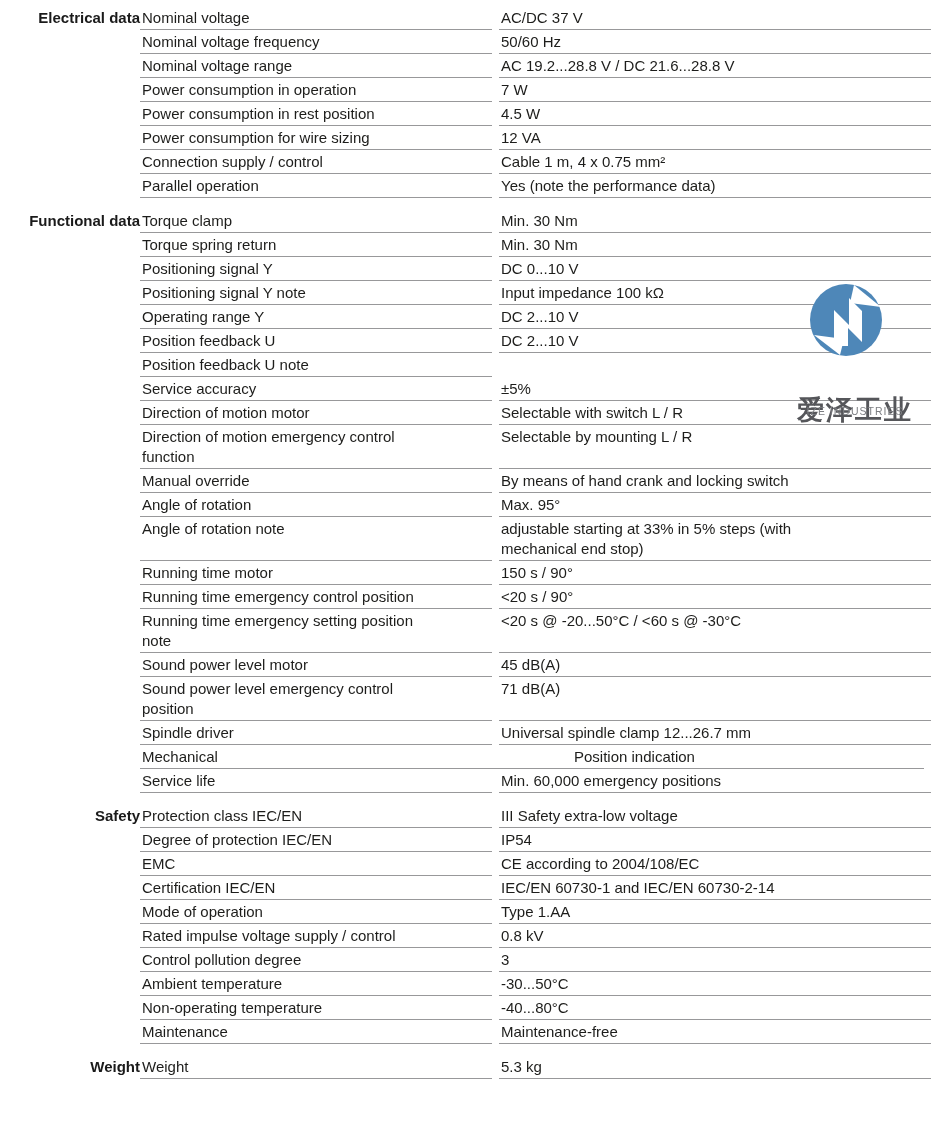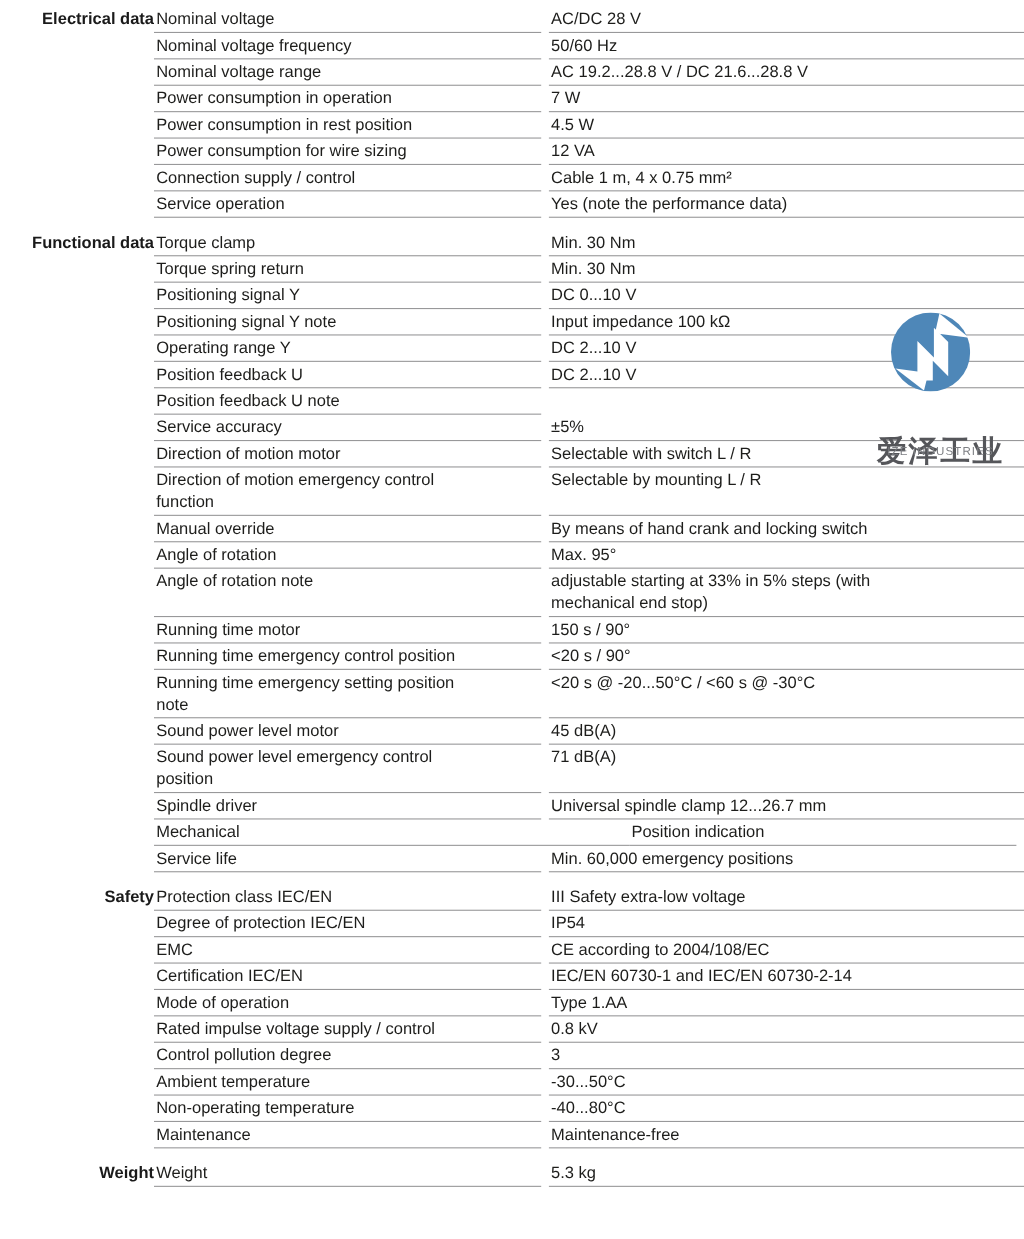--- a/index.html
+++ b/index.html
@@ -23,21 +23,21 @@
 <body>
 
 <div class="sheet">
 
   <div class="spec-table" id="spec-table">
   <div class="section">
     <div class="section-label">Electrical data</div>
     <div class="rows">
   <div class="row">
     <div class="cell name-cell">Nominal voltage</div>
-    <div class="cell value-cell">AC/DC 28 V</div>
+    <div class="cell value-cell">AC/DC 37 V</div>
   </div>
 
   <div class="row">
     <div class="cell name-cell">Nominal voltage frequency</div>
     <div class="cell value-cell">50/60 Hz</div>
   </div>
 
   <div class="row">
     <div class="cell name-cell">Nominal voltage range</div>
     <div class="cell value-cell">AC 19.2...28.8 V / DC 21.6...28.8 V</div>
@@ -57,21 +57,21 @@
     <div class="cell name-cell">Power consumption for wire sizing</div>
     <div class="cell value-cell">12 VA</div>
   </div>
 
   <div class="row">
     <div class="cell name-cell">Connection supply / control</div>
     <div class="cell value-cell">Cable 1 m, 4 x 0.75 mm²</div>
   </div>
 
   <div class="row">
-    <div class="cell name-cell">Service operation</div>
+    <div class="cell name-cell">Parallel operation</div>
     <div class="cell value-cell">Yes (note the performance data)</div>
   </div>
 </div>
   </div>
 
   <div class="section">
     <div class="section-label">Functional data</div>
     <div class="rows">
   <div class="row">
     <div class="cell name-cell">Torque clamp</div>

